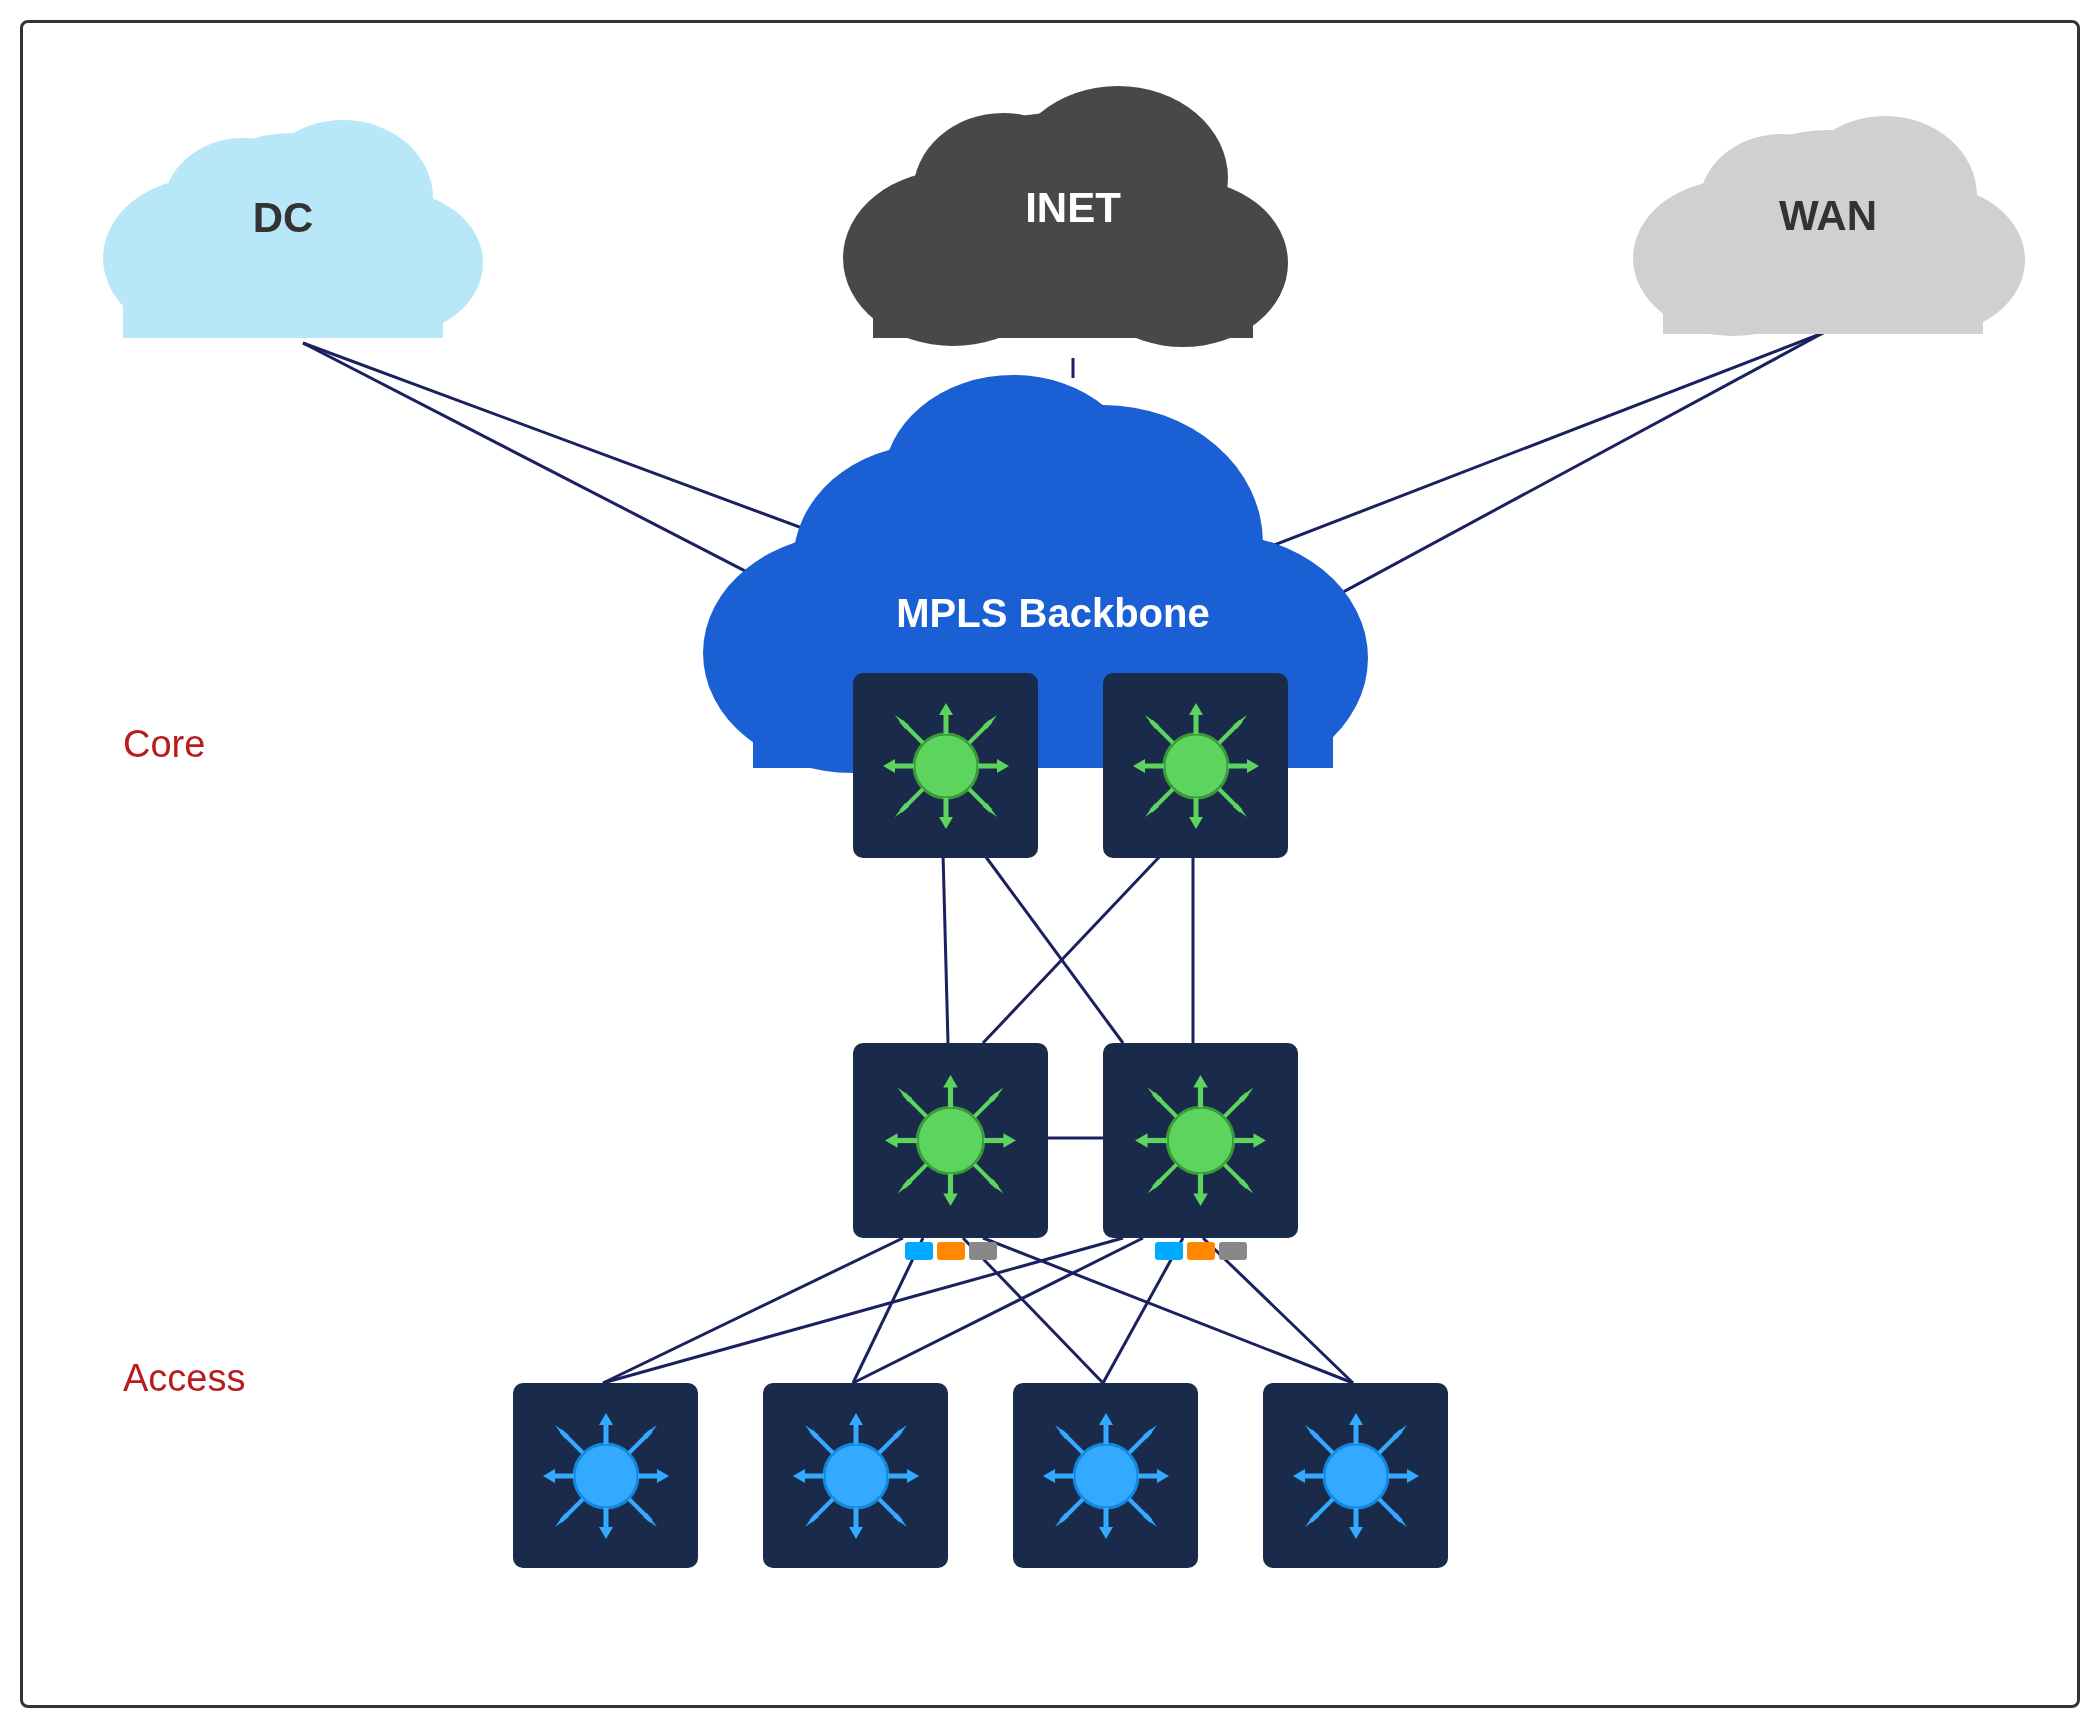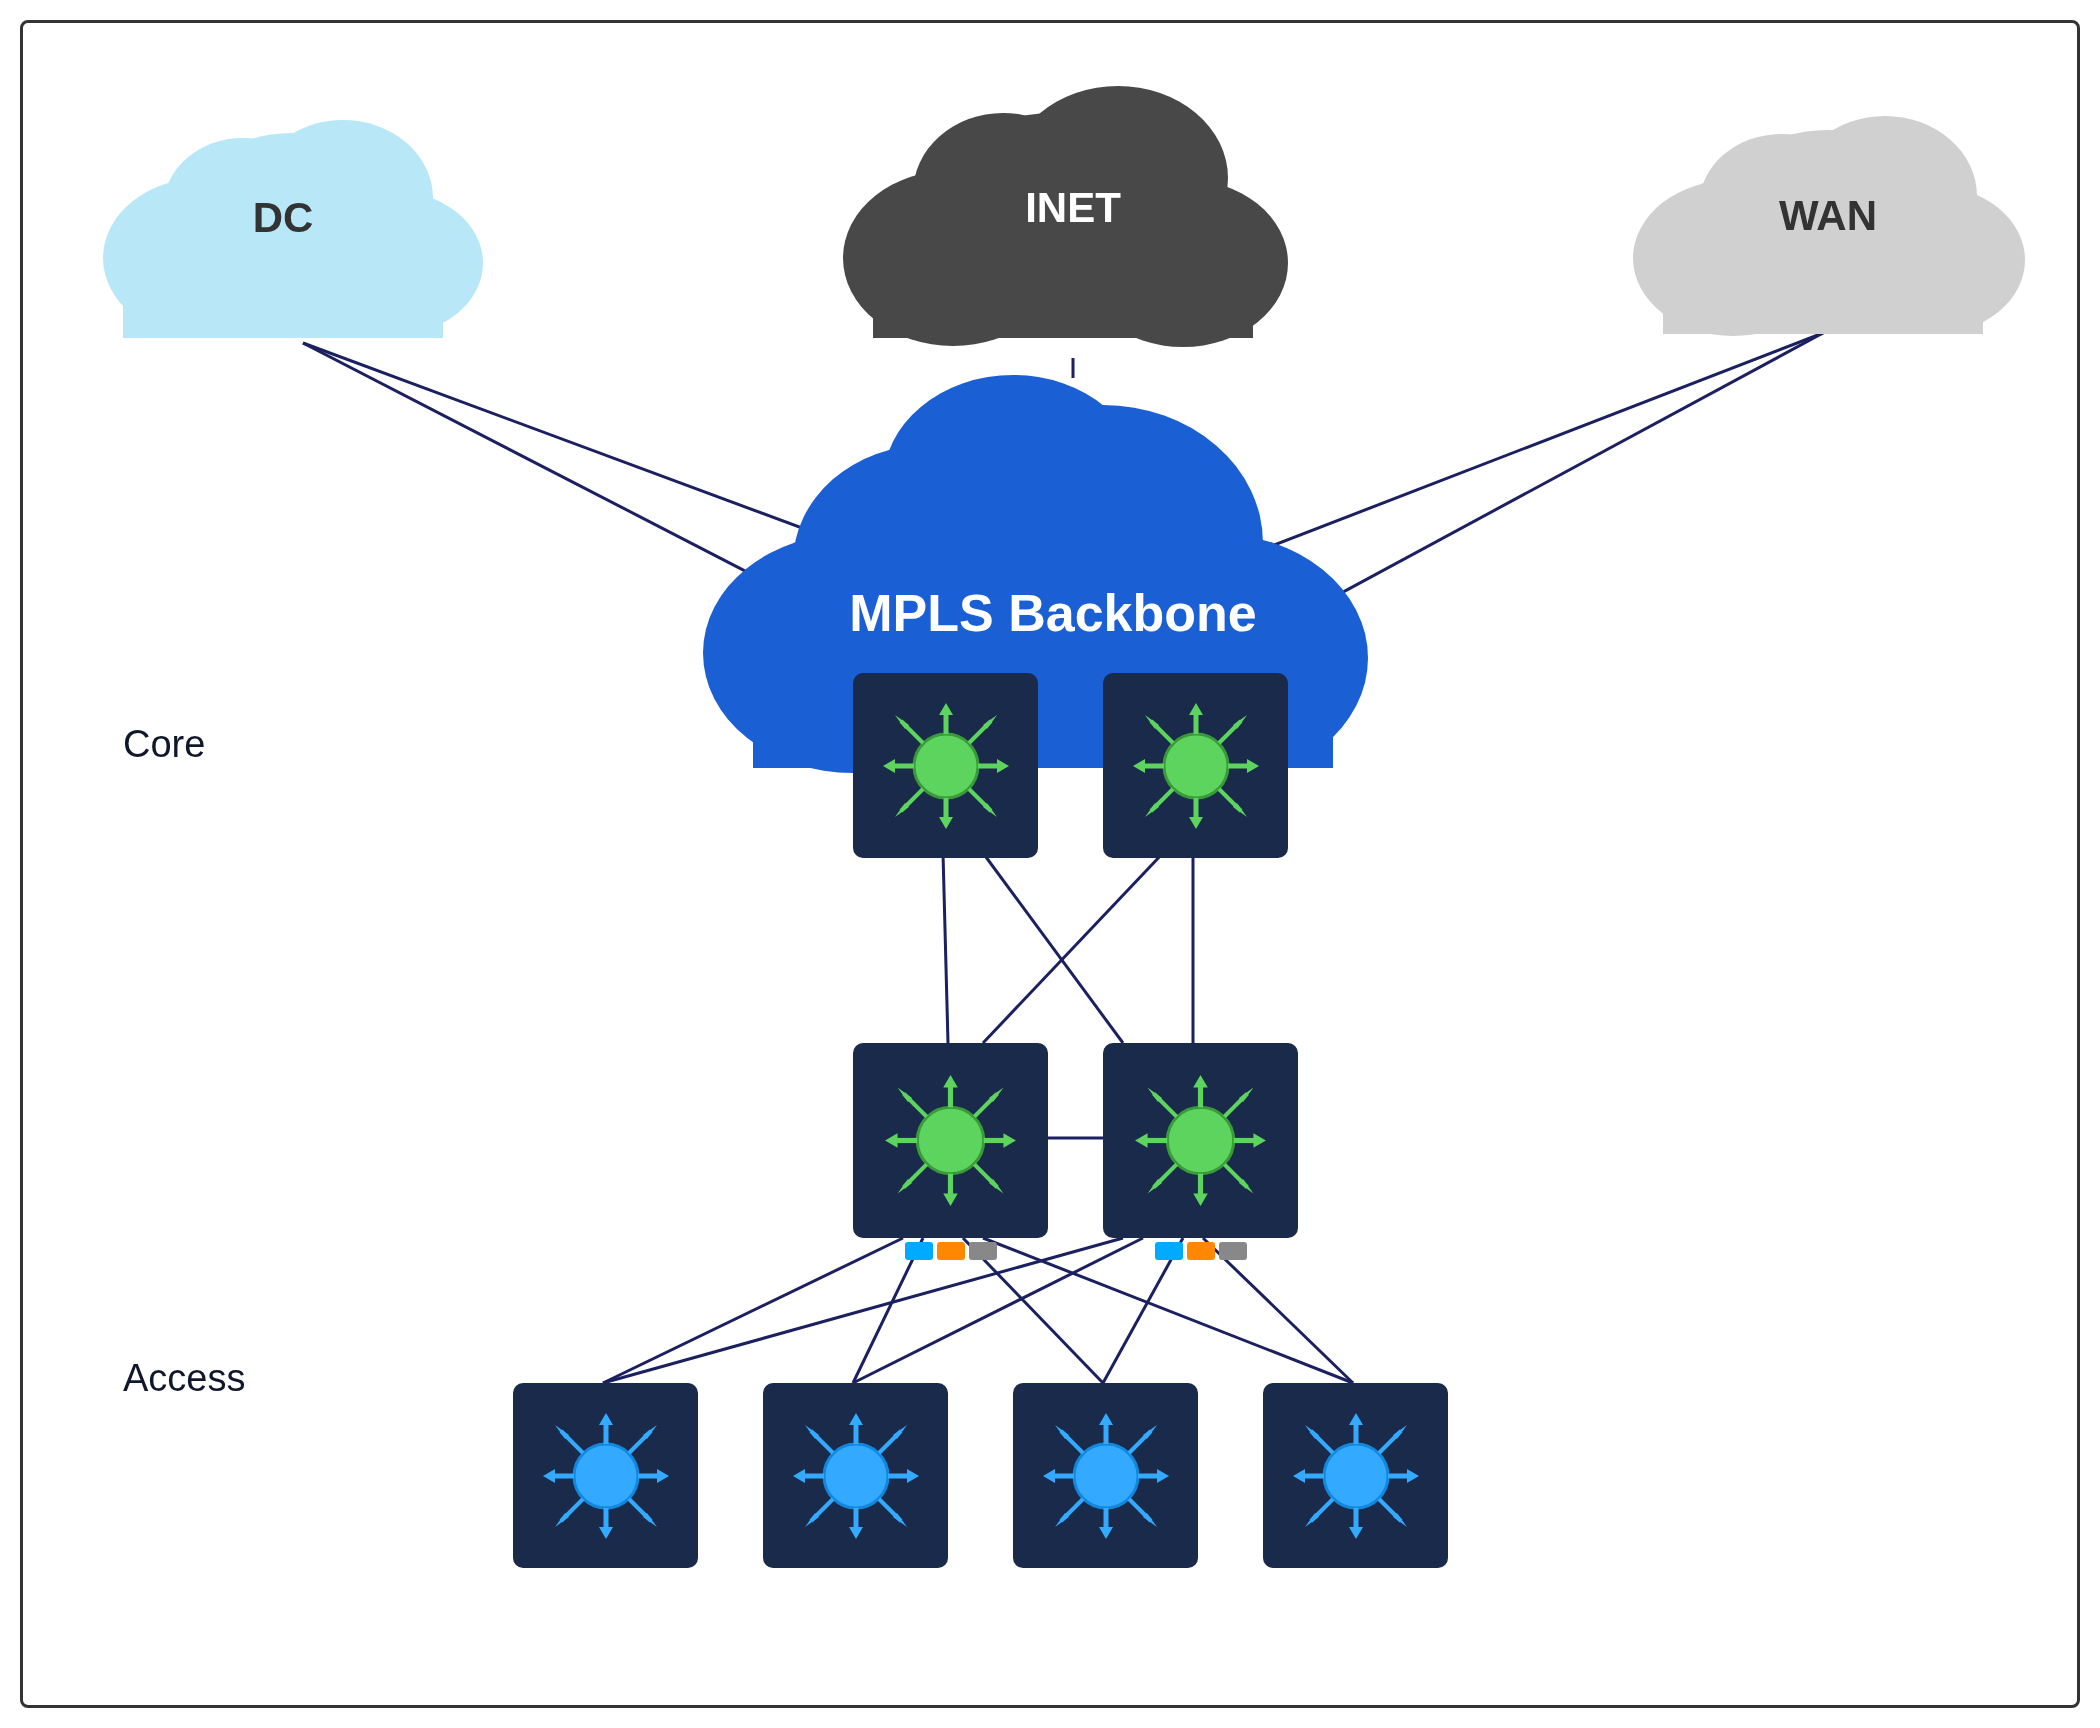--- a/index.html
+++ b/index.html
@@ -47,21 +47,21 @@
       display: flex;
       align-items: center;
       justify-content: center;
     }
 
     
     .layer-label {
       position: absolute;
       font-size: 38px;
       font-weight: normal;
-      color: #0f172a;
+      color: #b91c1c;
     }
     .distribution-label {
       position: absolute;
       font-size: 38px;
       font-weight: normal;
       color: #333;
       border: 3px solid #1a3a8a;
       padding: 8px 20px;
     }
 
@@ -183,21 +183,21 @@
       <g>
         <ellipse cx="180" cy="290" rx="150" ry="120" fill="#1a5fd4"></ellipse>
         <ellipse cx="340" cy="230" rx="185" ry="148" fill="#1a5fd4"></ellipse>
         <ellipse cx="540" cy="295" rx="155" ry="125" fill="#1a5fd4"></ellipse>
         <ellipse cx="255" cy="200" rx="135" ry="118" fill="#1a5fd4"></ellipse>
         <ellipse cx="430" cy="180" rx="160" ry="138" fill="#1a5fd4"></ellipse>
         <ellipse cx="340" cy="120" rx="130" ry="108" fill="#1a5fd4"></ellipse>
         <rect x="80" y="295" width="580" height="110" fill="#1a5fd4"></rect>
       </g>
     </svg>
-    <span class="cloud-label" style="color:#fff; font-size:52px; margin-top:60px;">MPLS Backbone</span>
+    <span class="cloud-label" style="color:#fff; font-size:40px; margin-top:60px;">MPLS Backbone</span>
   </div>
 
   <div class="layer-label" style="left:100px; top:700px;">Core</div>
 
 
   <div class="layer-label" style="left:100px; top:1334px;">Access</div>
 
   <div class="router-box" style="left:830px; top:650px; width:185px; height:185px;">
     <svg width="130" height="130" viewBox="0 0 130 130">
 

